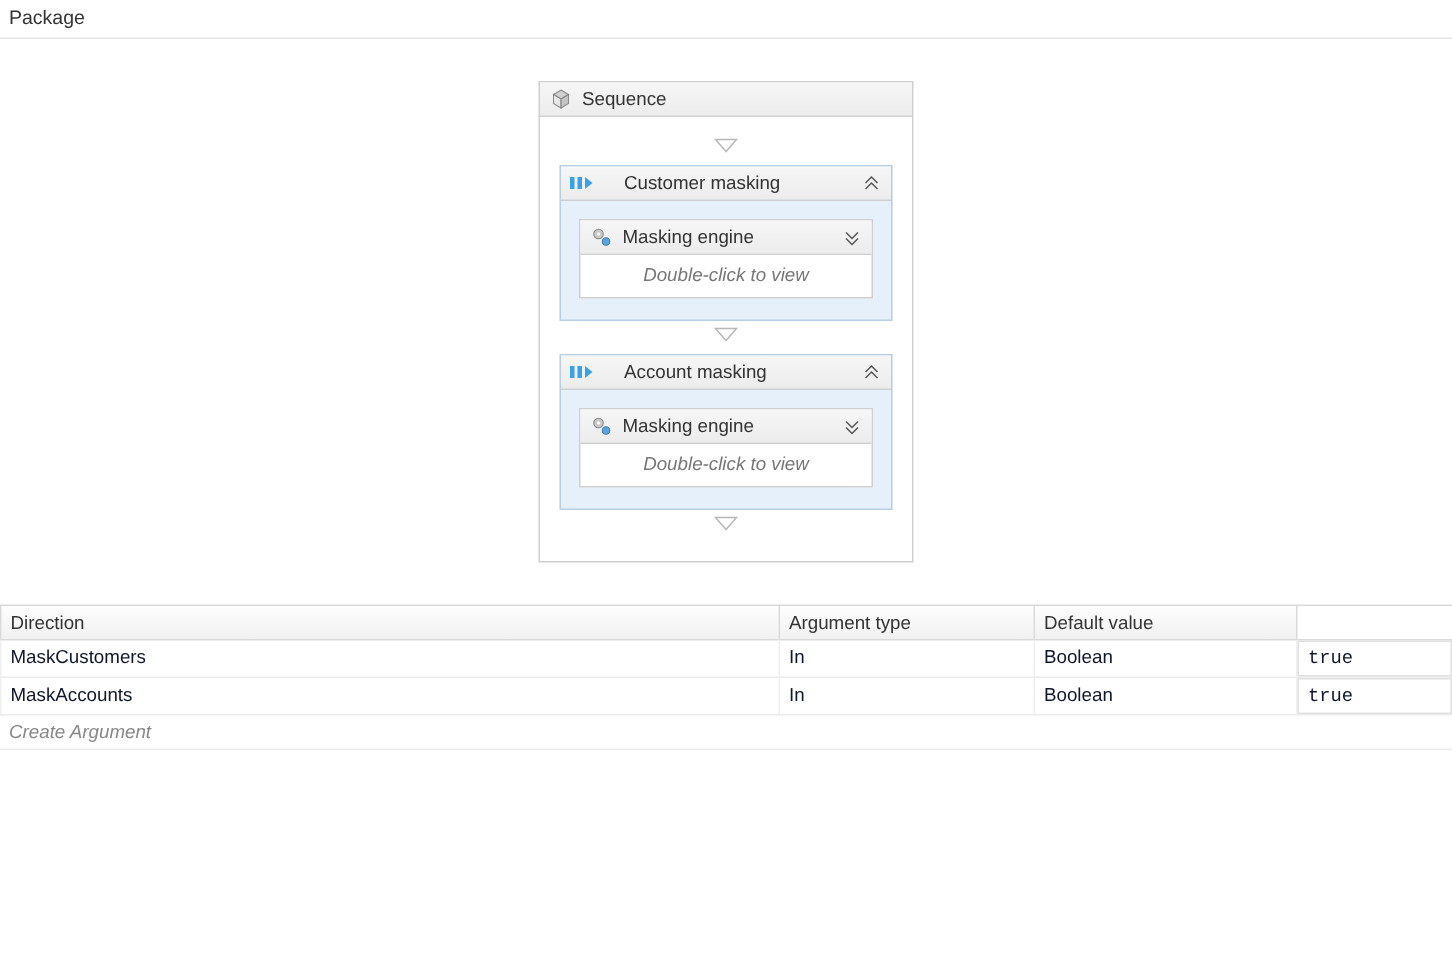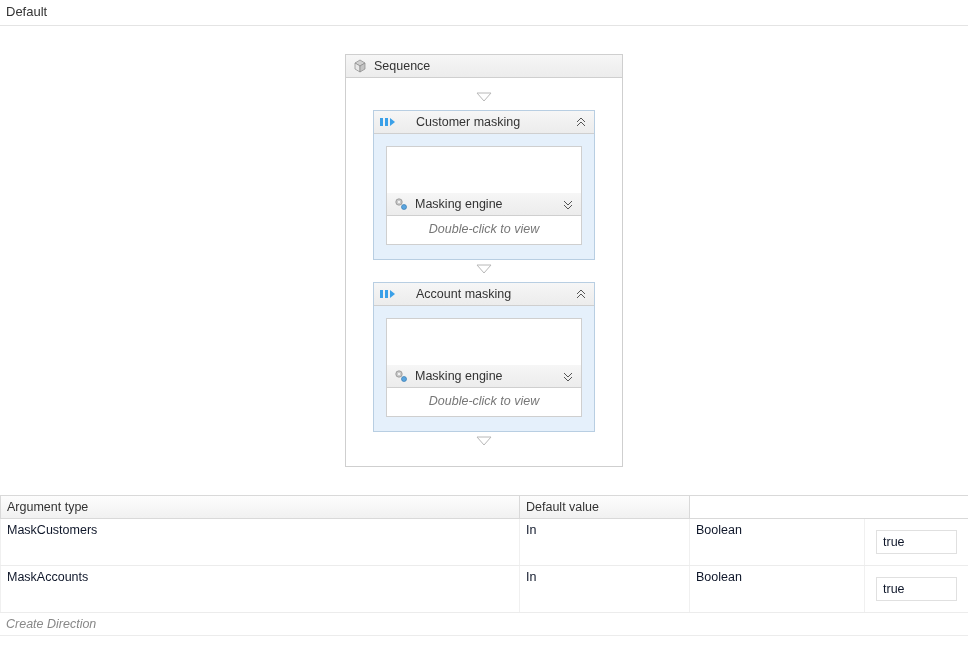--- a/index.html
+++ b/index.html
@@ -16,21 +16,21 @@
     font-size: 13px;
     color: #333;
     border-bottom: 1px solid #e4e4e4;
   }
   .designer-area {
     display: flex;
     justify-content: center;
     padding: 28px 0 28px 0;
   }
   .outer-sequence {
-    width: 278px;
+    width: 250px;
     border: 1px solid #cfcfcf;
   }
   .seq-header {
     display: flex;
     align-items: center;
     gap: 6px;
     padding: 3px 6px;
     background: linear-gradient(#f6f6f6,#ececec);
     border-bottom: 1px solid #cfcfcf;
     font-size: 12.5px;
@@ -72,21 +72,20 @@
   }
   .inner-act-header {
     display: flex;
     align-items: center;
     gap: 6px;
     padding: 3px 6px;
     background: linear-gradient(#f6f6f6,#ececec);
     border-bottom: 1px solid #cfcfcf;
     font-size: 12.5px;
     color: #333;
-    margin-top: 46px;
   }
   .inner-act-header .spacer { flex: 1; }
   .inner-act-body {
     text-align: center;
     font-style: italic;
     color: #777;
     padding: 6px 0 8px 0;
     font-size: 12.5px;
   }
   .chev-btn {
@@ -118,34 +117,35 @@
   .args-row { border-bottom: 1px solid #ececec; }
   .args-cell {
     padding: 4px 6px;
     font-size: 12.5px;
     color: #0f172a;
     border-right: 1px solid #f0f0f0;
   }
   .args-cell:first-child { border-left: 1px solid #f0f0f0; }
   .args-cell.default-val {
     border: 1px solid #e0e0e0;
-    margin: 11px;
+    margin: 0;
+    font-family: Liberation Mono, monospace;
   }
   .create-row {
     padding: 4px 6px;
     font-style: italic;
     color: #888;
     font-size: 12.5px;
     border-bottom: 1px solid #ececec;
   }
 </style>
 </head>
 <body>
 
-<div class="page-title">Default</div>
+<div class="page-title">Package</div>
 
 <div class="designer-area">
   <div class="outer-sequence">
     <div class="seq-header">
       <span class="cube-icon">
         <svg width="14" height="14" viewBox="0 0 14 14">
           <polygon points="7,1 12,4 7,7 2,4" fill="#d0d0d0" stroke="#888" stroke-width="0.7"></polygon>
           <polygon points="2,4 7,7 7,13 2,10" fill="#e8e8e8" stroke="#888" stroke-width="0.7"></polygon>
           <polygon points="12,4 7,7 7,13 12,10" fill="#c4c4c4" stroke="#888" stroke-width="0.7"></polygon>
         </svg>
@@ -255,32 +255,33 @@
             <polygon points="2,1 16,1 9,9" fill="#fff" stroke="#b8b8b8" stroke-width="1"></polygon>
           </svg>
       </div>
 
     </div>
   </div>
 </div>
 
 <div class="arguments-panel">
   <div class="args-header-row">
+    <div class="args-header-cell">Direction</div>
     <div class="args-header-cell">Argument type</div>
     <div class="args-header-cell">Default value</div>
   </div>
 
   <div class="args-row">
     <div class="args-cell">MaskCustomers</div>
     <div class="args-cell">In</div>
     <div class="args-cell">Boolean</div>
     <div class="args-cell default-val">true</div>
   </div>
 
   <div class="args-row">
     <div class="args-cell">MaskAccounts</div>
     <div class="args-cell">In</div>
     <div class="args-cell">Boolean</div>
     <div class="args-cell default-val">true</div>
   </div>
 
-  <div class="create-row">Create Direction</div>
+  <div class="create-row">Create Argument</div>
 </div>
 
 </body></html>

